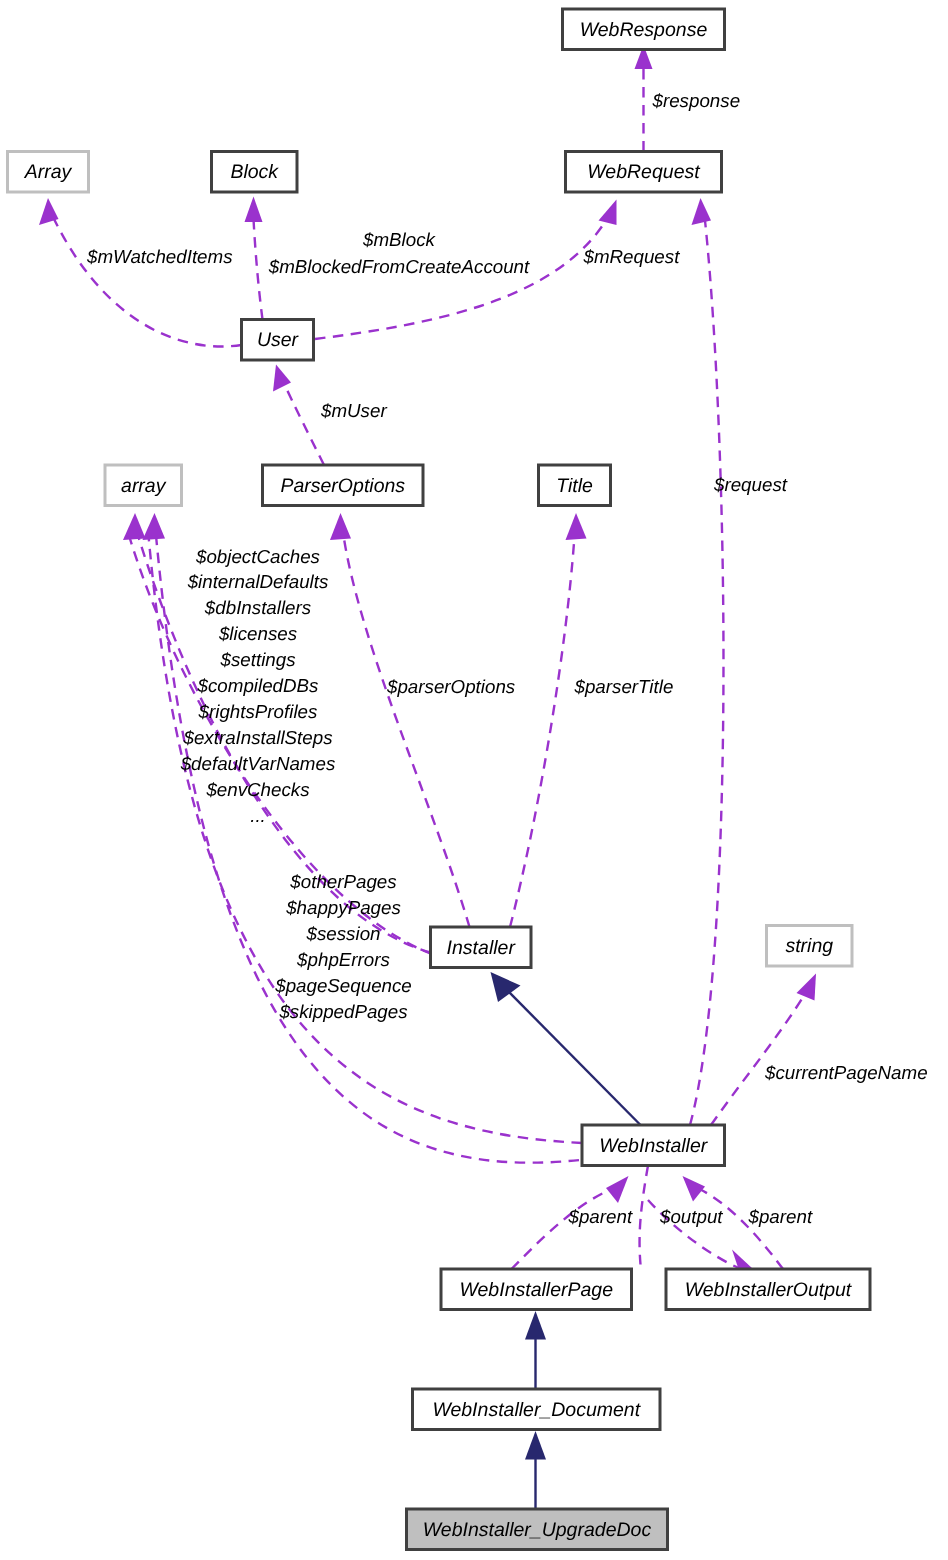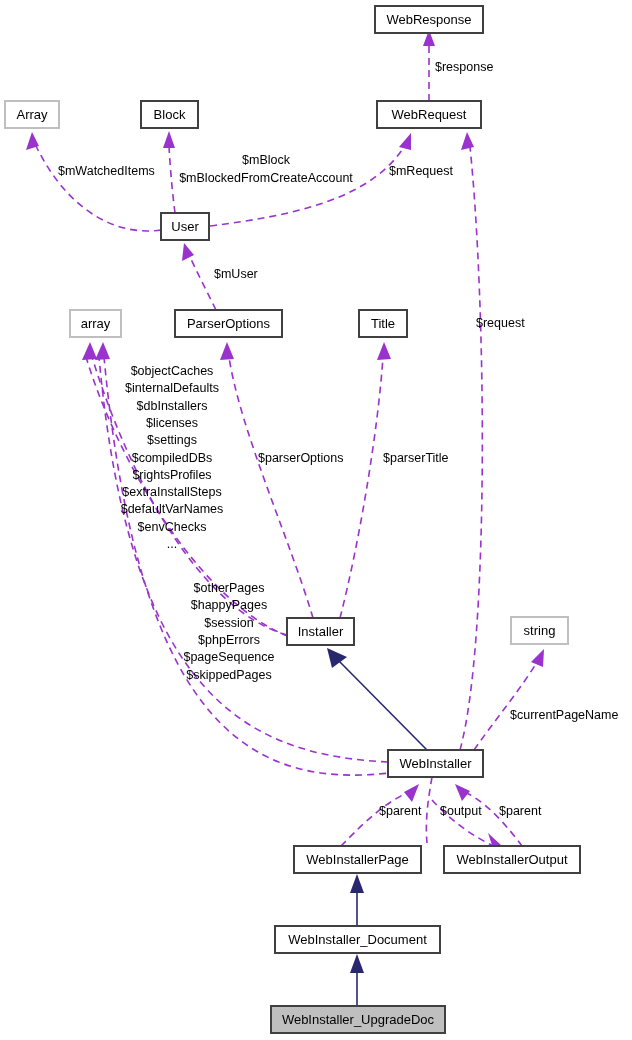--- a/index.html
+++ b/index.html
@@ -10,20 +10,21 @@
   body {
     width: 632px;
     height: 1040px;
     font-family: "Liberation Sans", sans-serif;
     overflow: hidden;
   }
   #diagram-root {
     position: relative;
     width: 600px;
     height: 1040px;
+    font-style: italic;
   }
   svg#uml-svg {
     display: block;
     width: 632px;
     height: 1040px;
   }
   .cls-box-rect {
     fill: #ffffff;
     stroke: #404040;
     stroke-width: 2;

